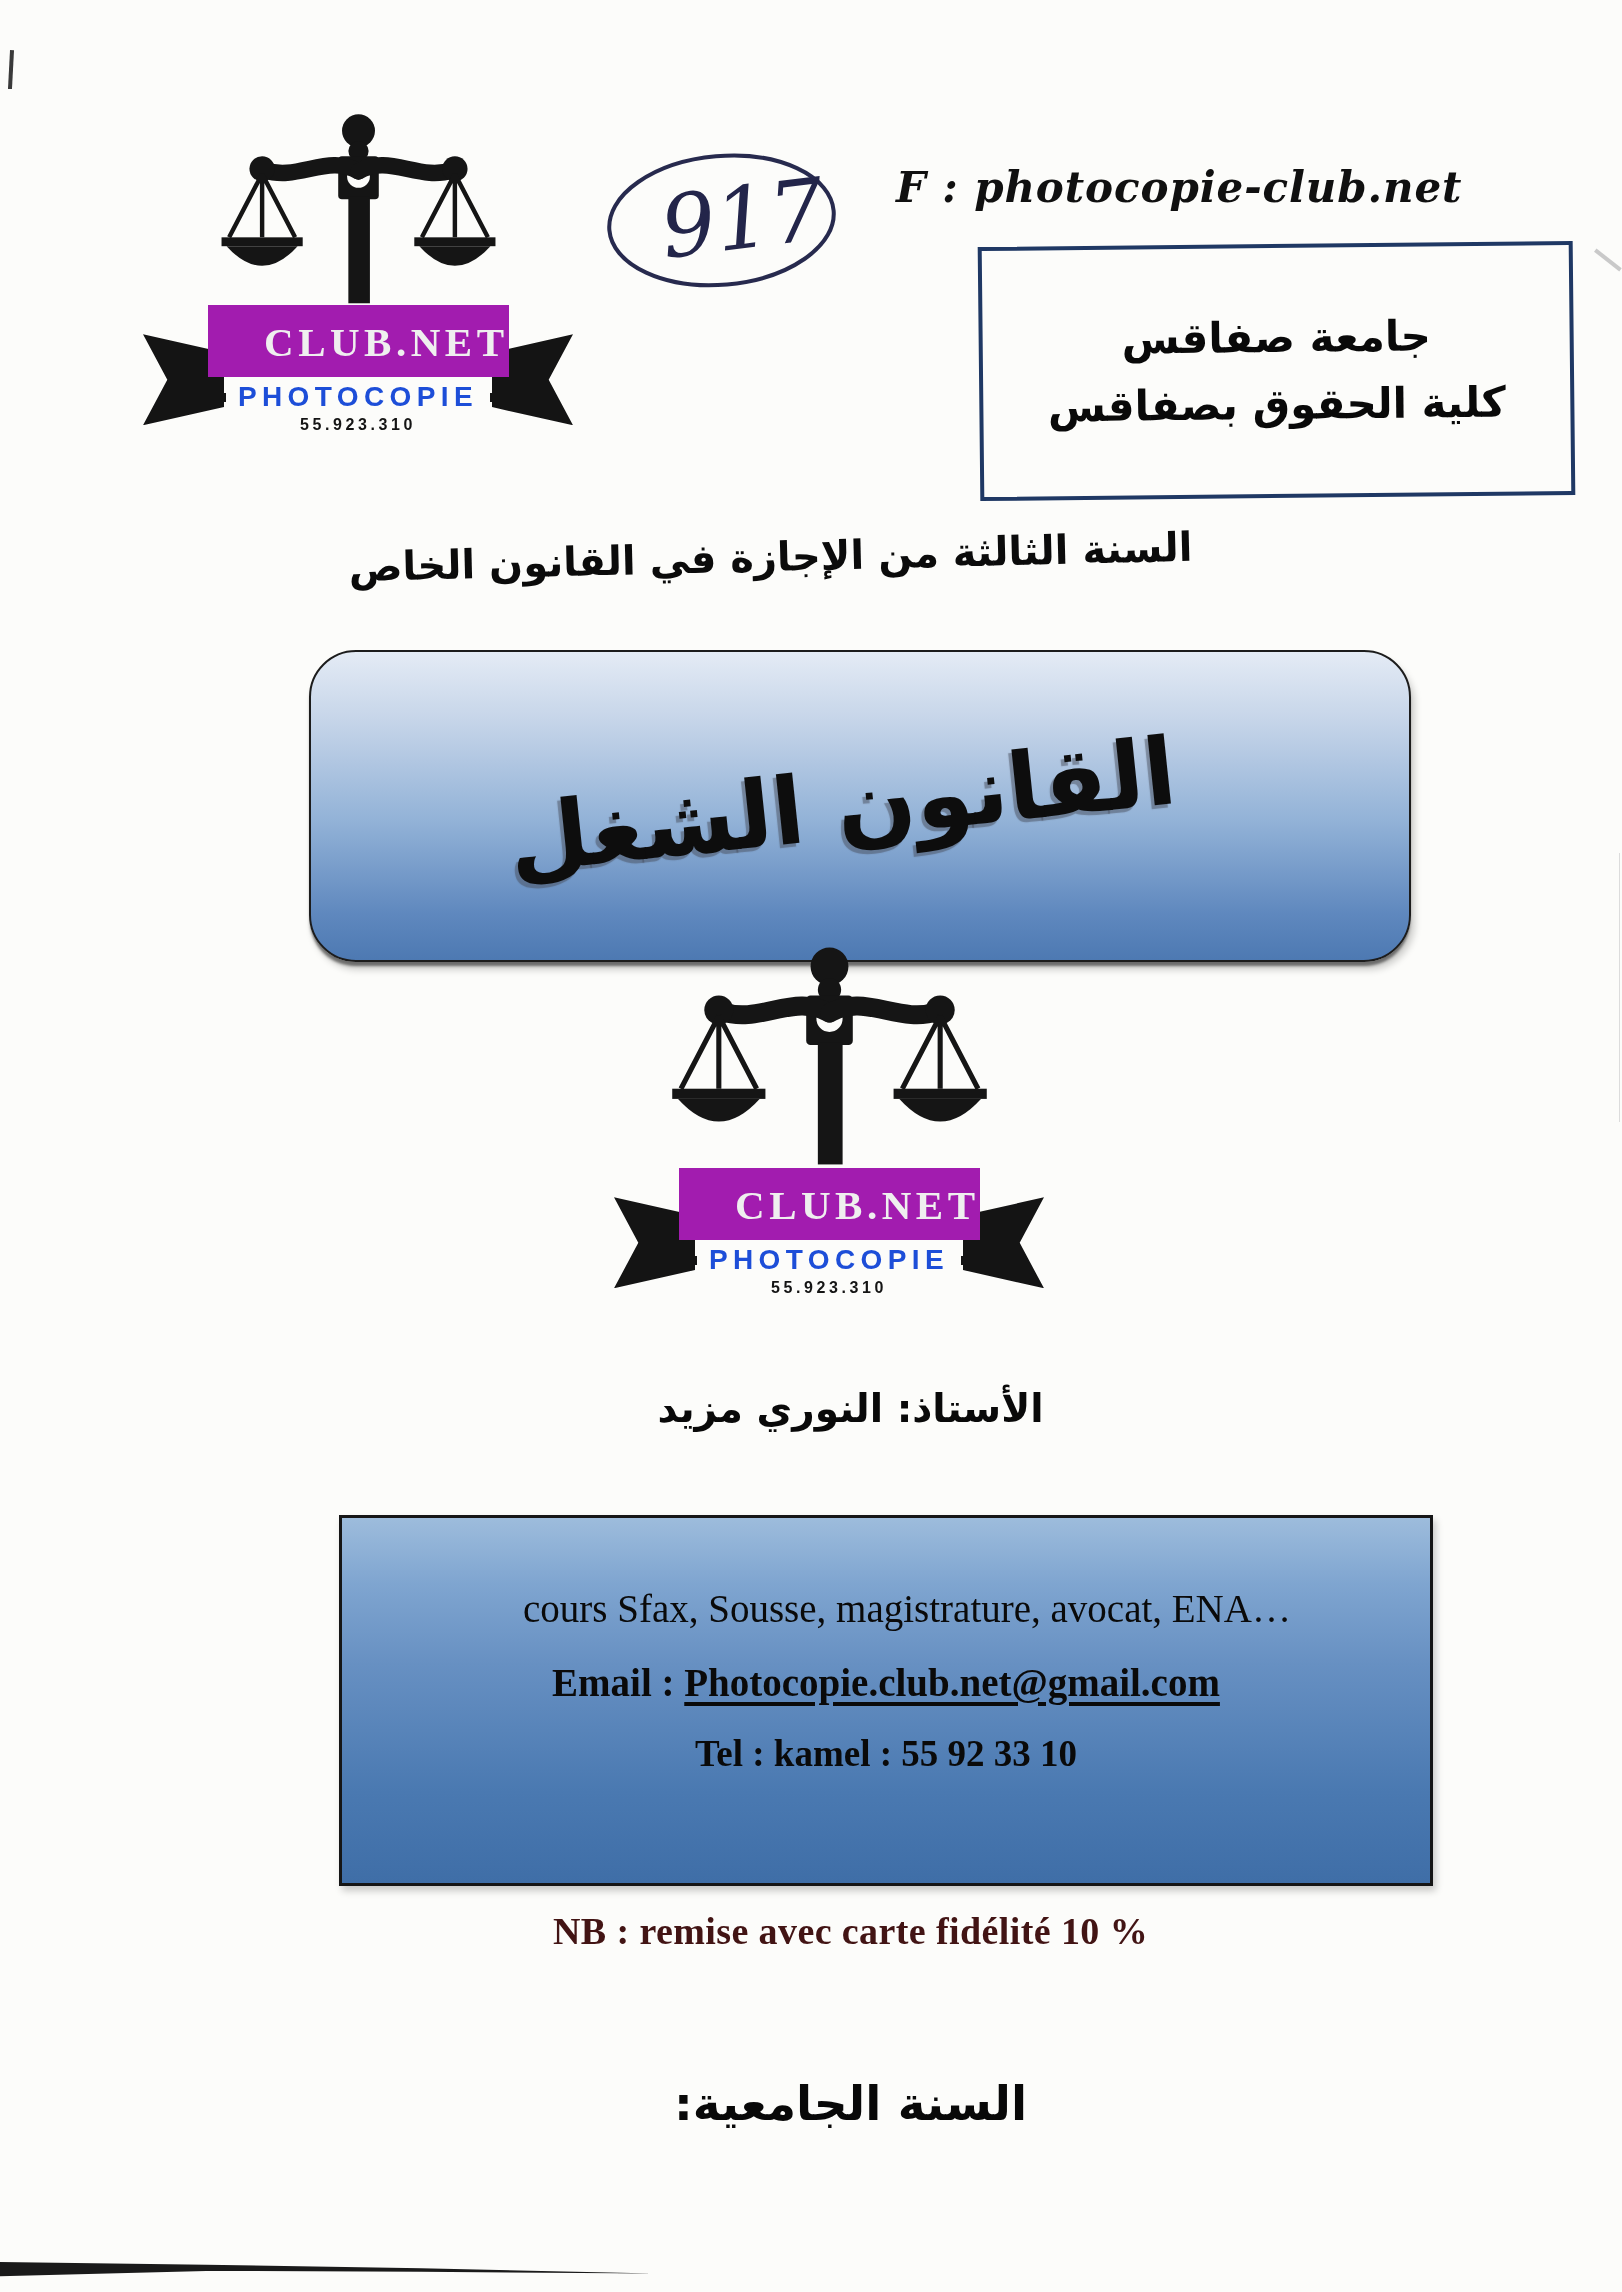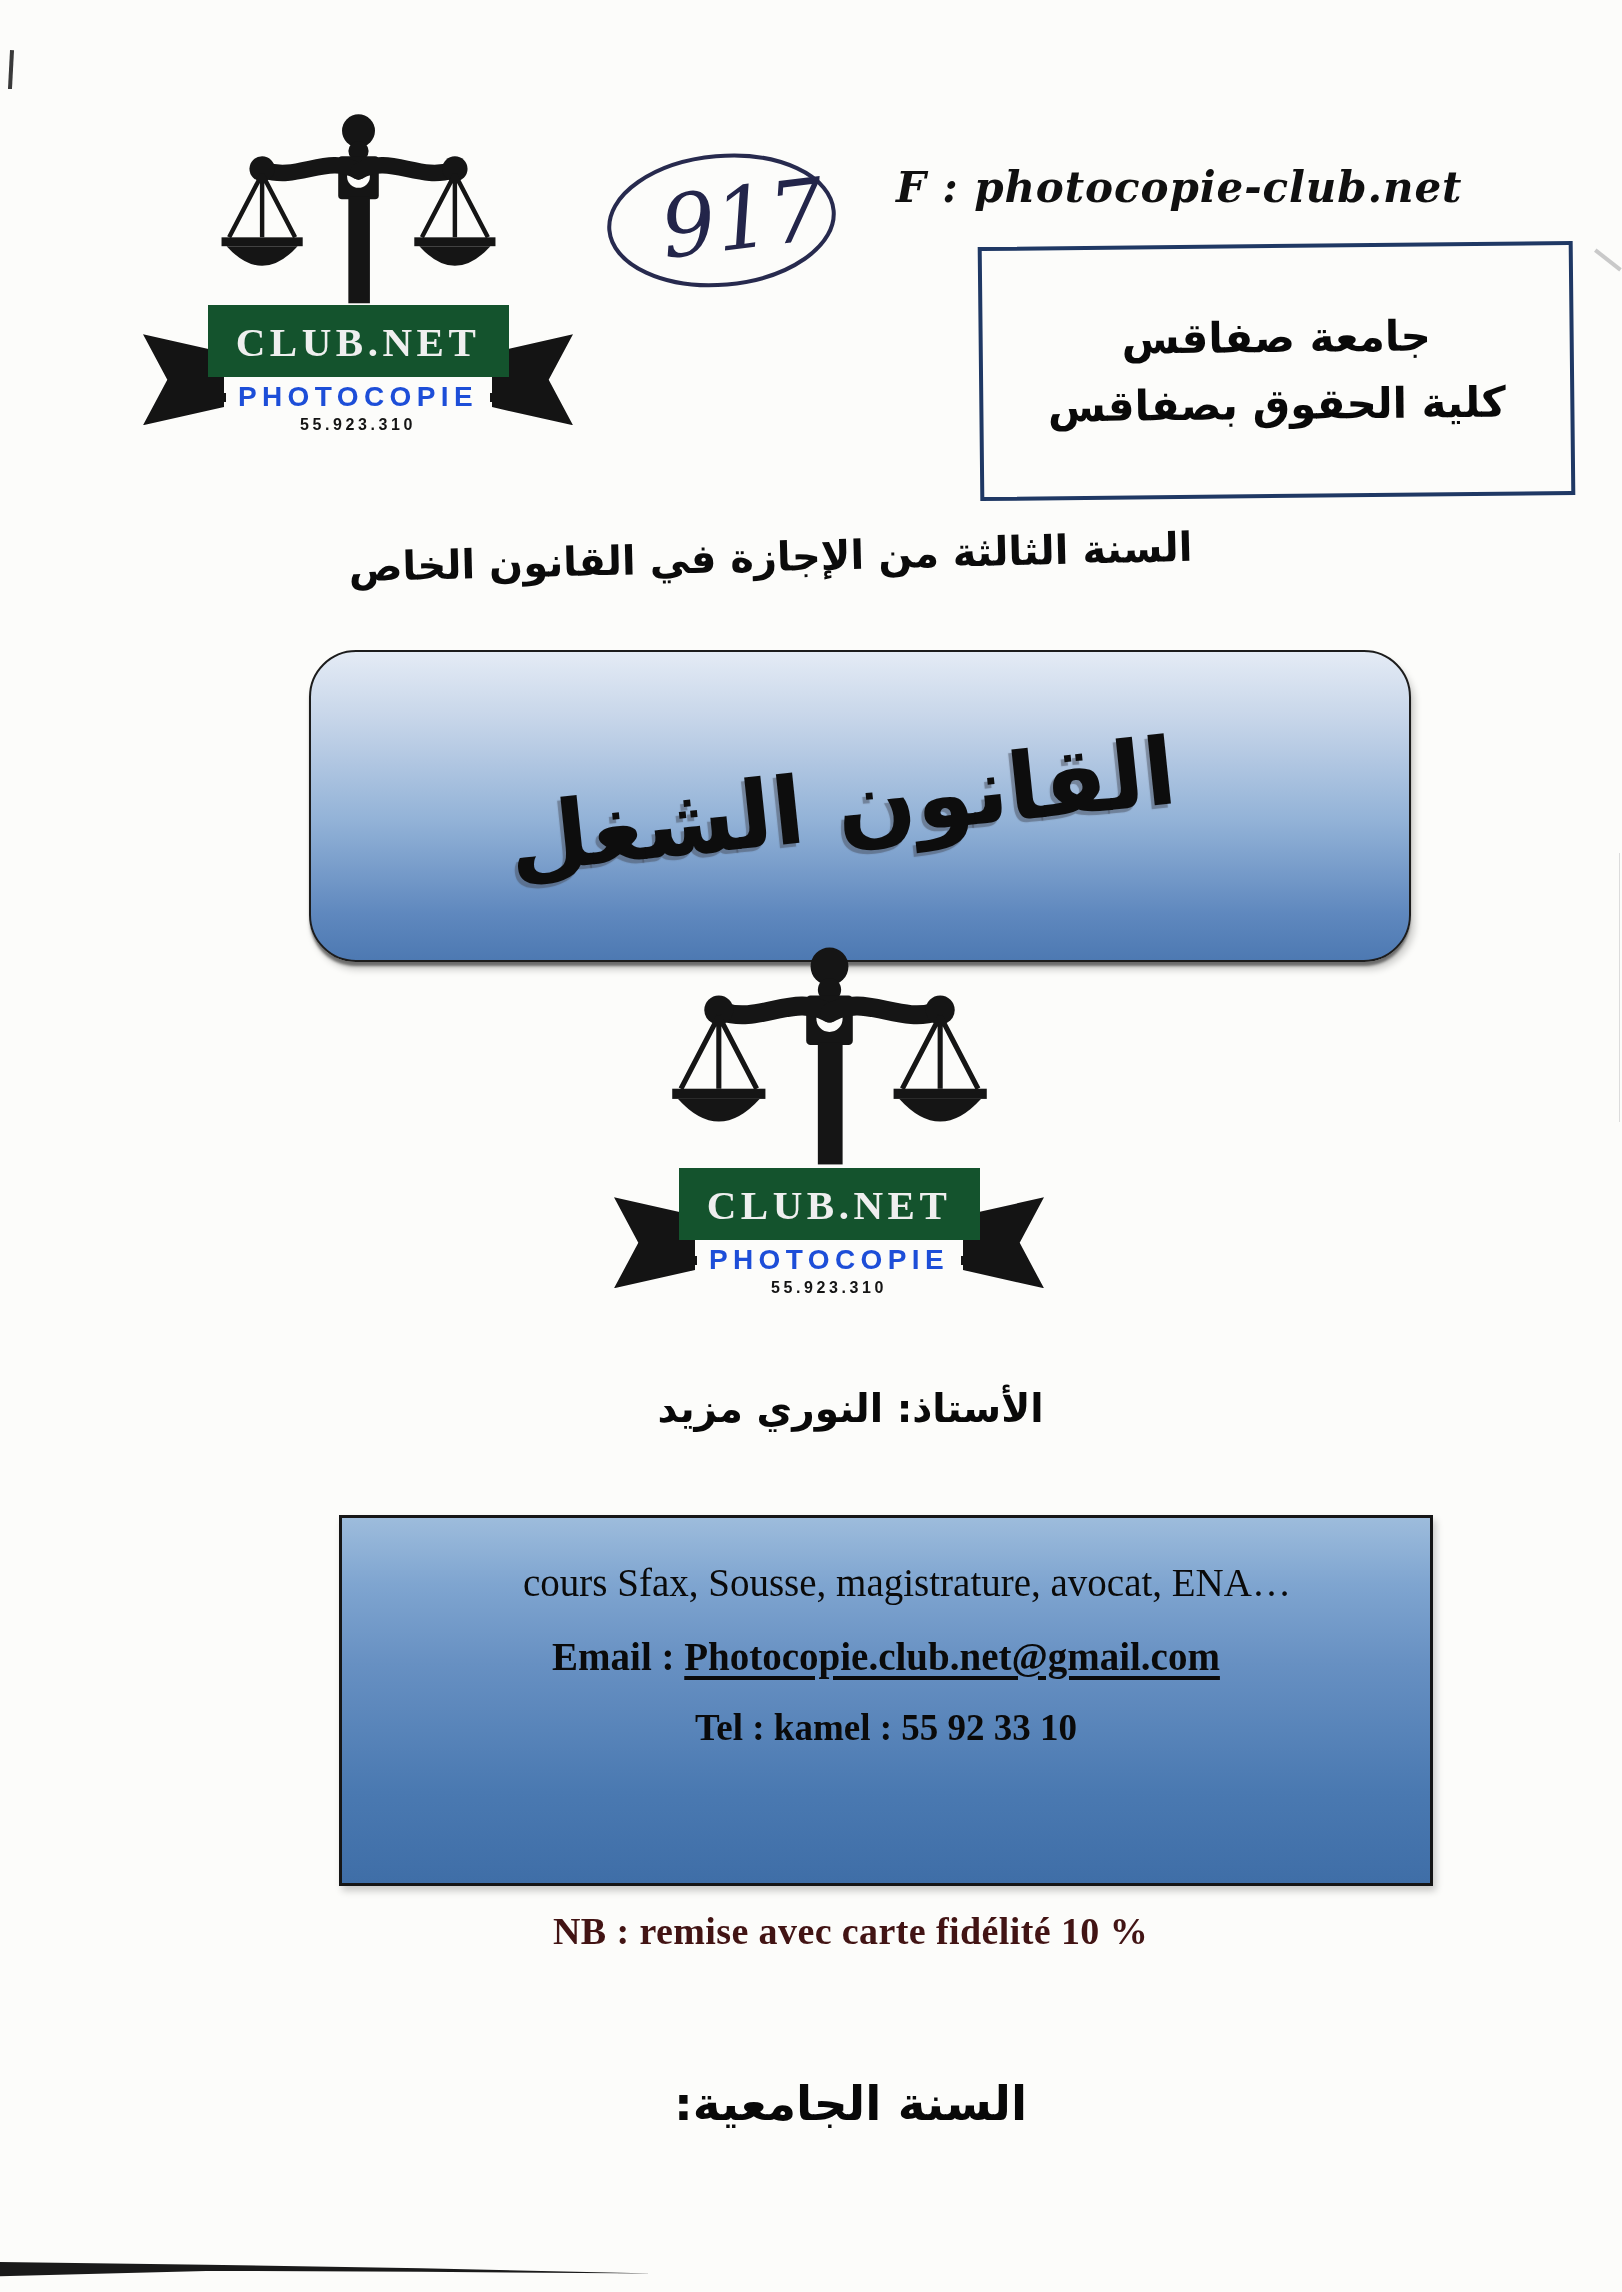--- a/index.html
+++ b/index.html
@@ -15,21 +15,21 @@
   .logo-topleft{left:143px; top:113px;}
   .logo-topleft .scales{width:279px; height:203px;}
   .logo-center{left:614px; top:946px;}
   .logo-center .scales{width:321px; height:233px;}
   .banner{position:relative; width:430px; margin-top:-10.7px;}
   .tail{position:absolute; top:29px; width:81px; height:91px; background:#141414; z-index:0;}
   .tail-l{left:0;  clip-path:polygon(0 0, 100% 20%, 100% 80%, 0 100%, 30% 50%);}
   .tail-r{right:0; clip-path:polygon(100% 0, 0 20%, 0 80%, 100% 100%, 70% 50%);}
   .nameplate{
     position:relative; z-index:1; width:301px; margin:0 auto;
-    background:#14532d; color:#efefef; text-align:center;
+    background:#a21caf; color:#efefef; text-align:right;
     font:bold 41px "Liberation Serif", serif; letter-spacing:4.5px;
     padding:12.5px 0 10.7px;
   }
   .subline{position:relative; z-index:1; display:flex; align-items:center; justify-content:center; gap:11.6px; margin-top:4.5px;}
   .subline .word{font:bold 28px "Liberation Sans", sans-serif; letter-spacing:5.4px; color:#1d4ed8;}
   .dash{width:32px; height:9px; background:#141414;}
   .logo-phone{position:relative; z-index:1; text-align:center; margin-top:2.7px;
     font:bold 16px "Liberation Sans", sans-serif; letter-spacing:3.6px; color:#141414;}
 
   
@@ -77,21 +77,21 @@
   
   .info-box{
     position:absolute; left:339px; top:1515px; width:1094px; height:371px; box-sizing:border-box;
     border:3.6px solid #161616;
     background:linear-gradient(180deg,#9dbcdc 0%,#7fa5d0 18%,#6790c2 40%,#4a79b1 75%,#3f6ea7 100%);
     text-align:center; color:#0a0a0a; padding-top:36px;
     box-shadow:2.7px 5.4px 7.2px rgba(0,0,0,.2);
   }
   .info-line1 .brand{font:600 48px "Liberation Serif", serif;}
   .info-line1 .svc{font:39px "Liberation Serif", serif;}
-  .info-line2{margin-top:6px; font:39px "Liberation Serif", serif;padding-left:42px;}
+  .info-line2{margin-top:32px; font:39px "Liberation Serif", serif;padding-left:42px;}
   .info-email{margin-top:29px; font:bold 39px "Liberation Serif", serif;}
   .info-email .email-addr{text-decoration:underline; text-decoration-thickness:3.6px; text-underline-offset:6.3px;}
   .info-tel{margin-top:27px; font:bold 37px "Liberation Serif", serif;}
 
   
   .nb-line{
     position:absolute; left:340px; top:1909px; width:1021px; text-align:center;
     font:bold 38px "Liberation Serif", serif; color:#421414; letter-spacing:0.4px;
   }
 

